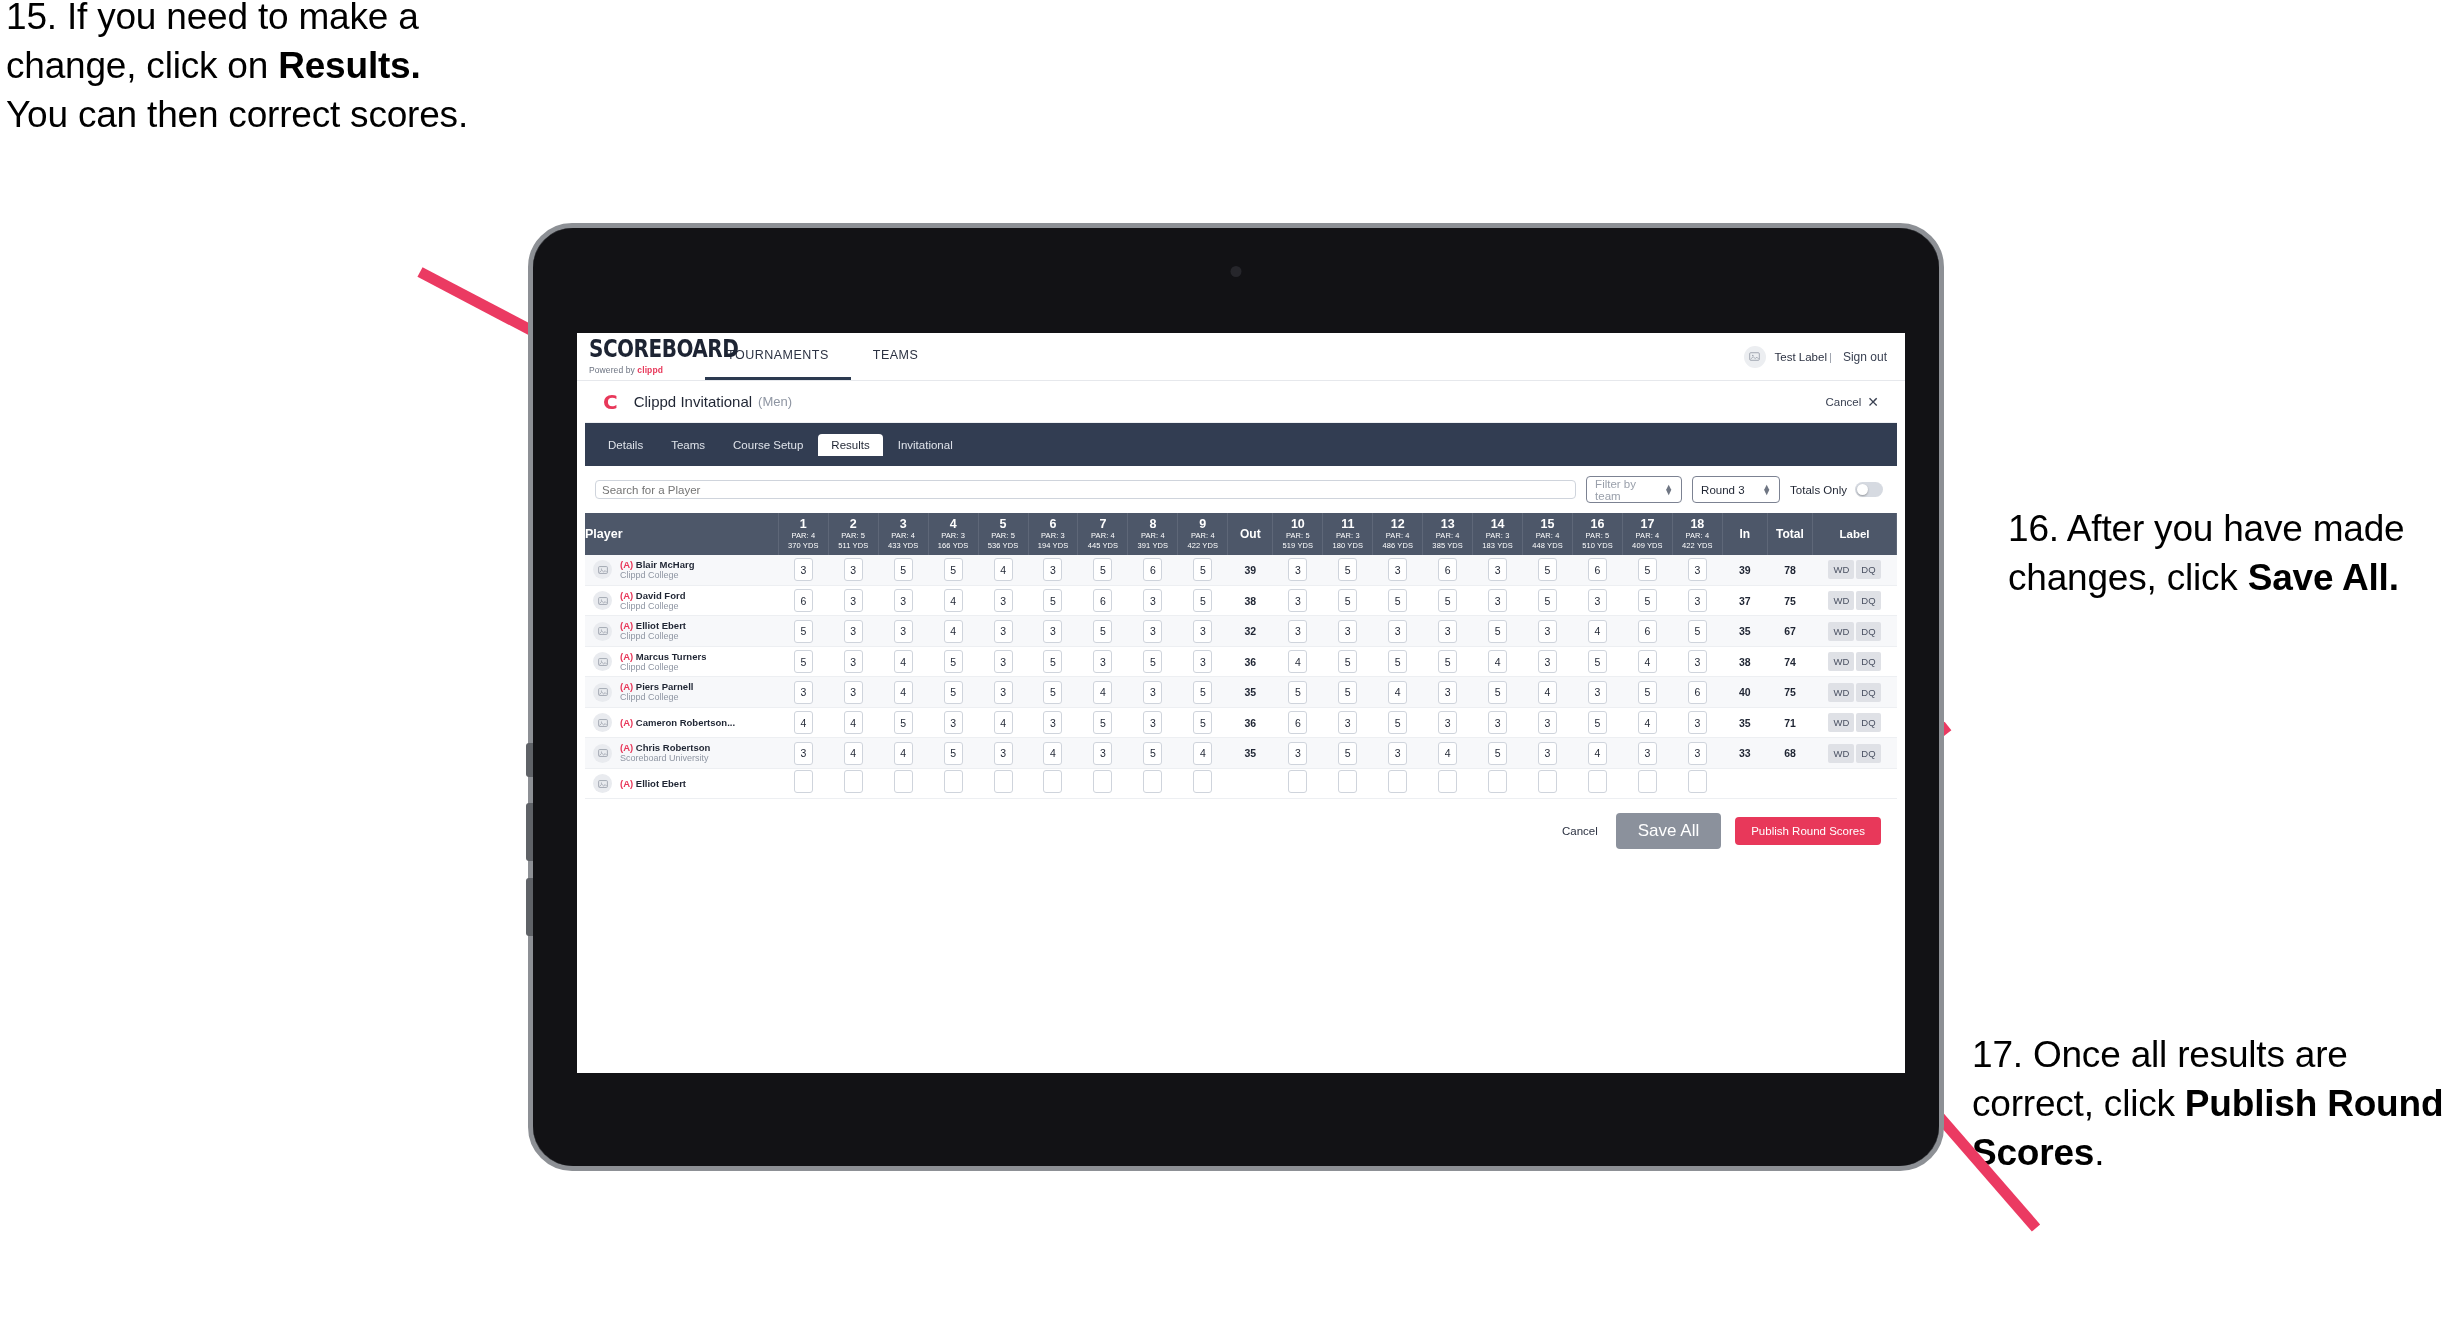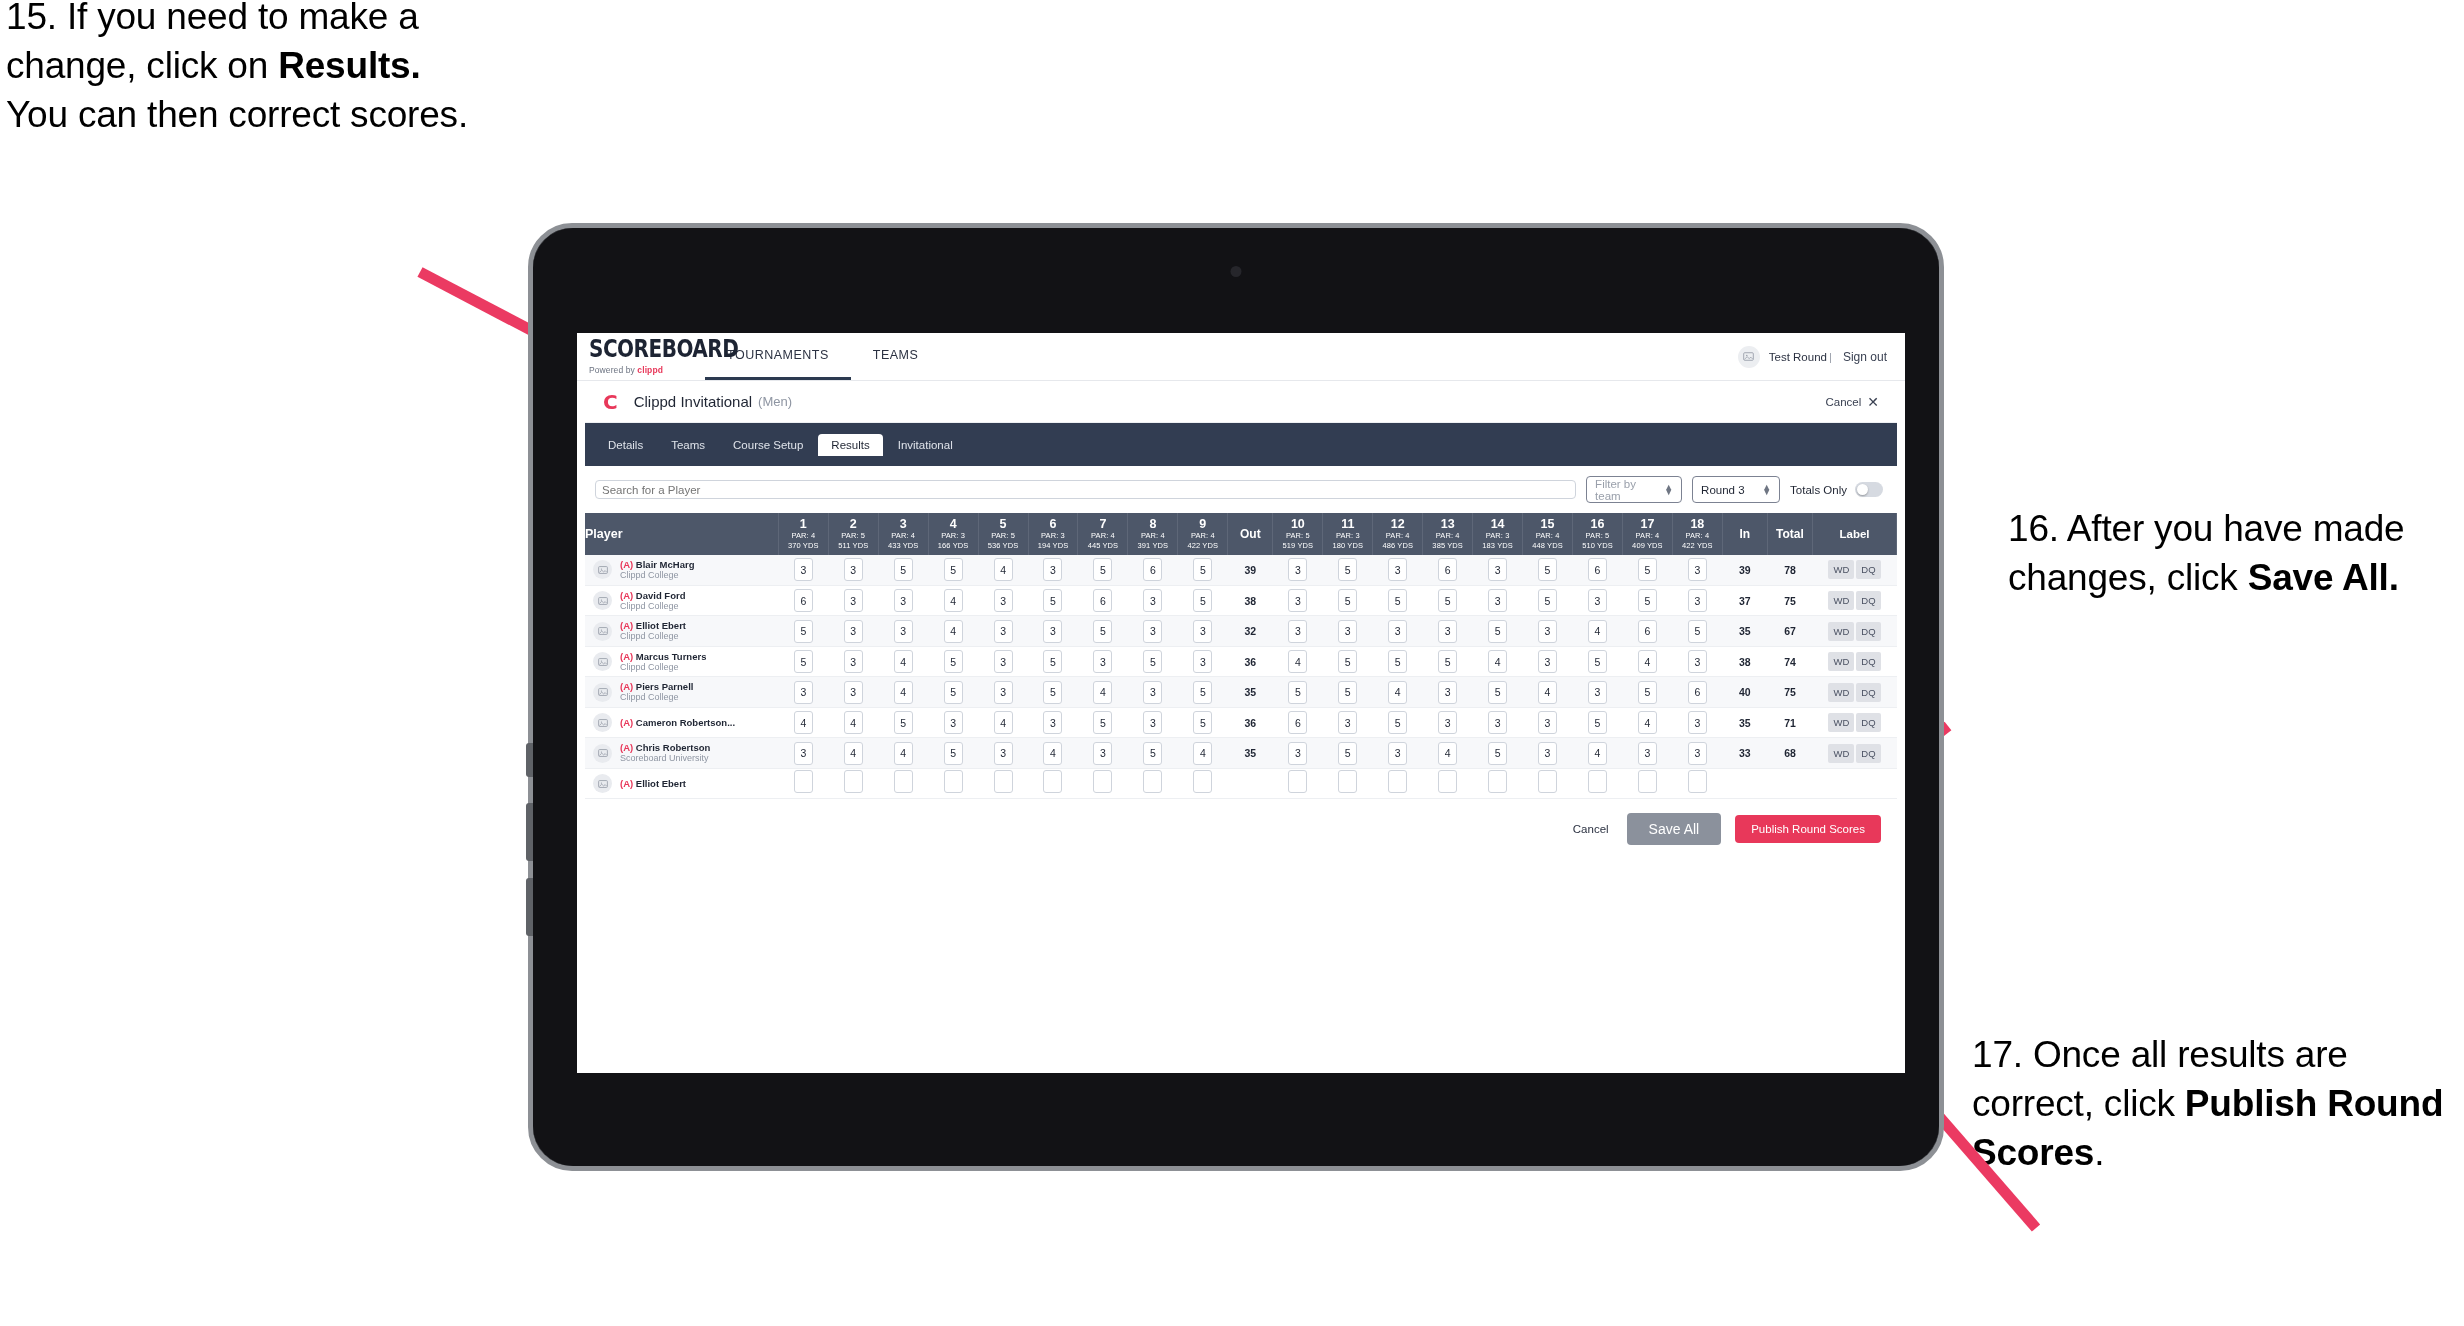--- a/index.html
+++ b/index.html
@@ -160,21 +160,21 @@
     background:#dfe1e6; color:#4a5162; font-size:9.5px; padding:4px 5px; border-radius:2px; cursor:pointer;
   }
 
   
   #footer {
     margin:0 8px; background:#fff; display:flex; align-items:center;
     justify-content:flex-end; gap:14px; padding:14px 16px 16px 0;
   }
   .btn { border:none; border-radius:4px; cursor:pointer; font-family:"Liberation Sans",sans-serif;}
   #cancel-btn { background:transparent; font-size:11.5px; color:#2c3242; padding:6px 4px;}
-  #saveall-btn { background:#8b919c; color:#ffffff; font-size:14px; padding:8px 22px; }
+  #saveall-btn { background:#8b919c; color:#ffffff; font-size:17px; padding:8px 22px; }
   #publish-btn { background:#e8385a; color:#ffffff; font-size:11.5px; padding:8px 16px; }
 </style>
 </head>
 <body>
 
 <div class="callout" id="callout-15">
   <span>15. If you need to make a change, click on </span><b>Results.</b><span> You can then correct scores.</span>
 </div>
 
 <div class="callout" id="callout-16">
@@ -231,21 +231,21 @@
         <div class="topnav-tab">TEAMS</div>
       </div>
       <div id="topnav-right">
         <div class="avatar-circle">
           <svg width="11" height="11" viewBox="0 0 16 16">
             <rect x="1" y="2.5" width="14" height="11" rx="1.5" fill="none" stroke="#9aa0ab" stroke-width="1.3"></rect>
             <circle cx="5.5" cy="6.5" r="1.1" fill="#9aa0ab"></circle>
             <path d="M2.2 12 L6 8.3 L9 11 L11.5 9 L14 11.6" fill="none" stroke="#9aa0ab" stroke-width="1.2"></path>
           </svg>
         </div>
-        <div class="user-text"><span>Test Round</span><span class="user-sep">|</span></div>
+        <div class="user-text"><span>Test Label</span><span class="user-sep">|</span></div>
         <div class="signout">Sign out</div>
       </div>
     </div>
 
     <div id="tourn-header">
       <div id="clippd-c">C</div>
       <div id="tourn-name">Clippd Invitational</div>
       <div id="tourn-gender">(Men)</div>
       <div id="cancel-x">
         <span>Cancel</span>

